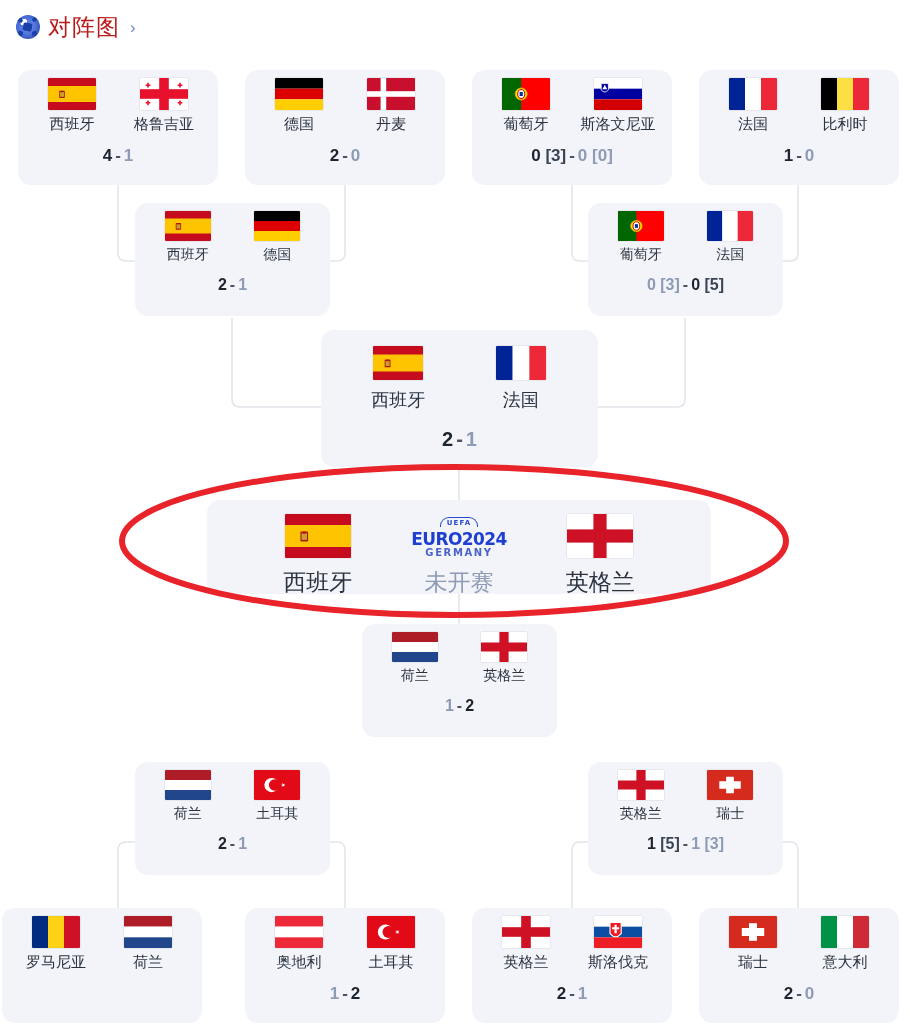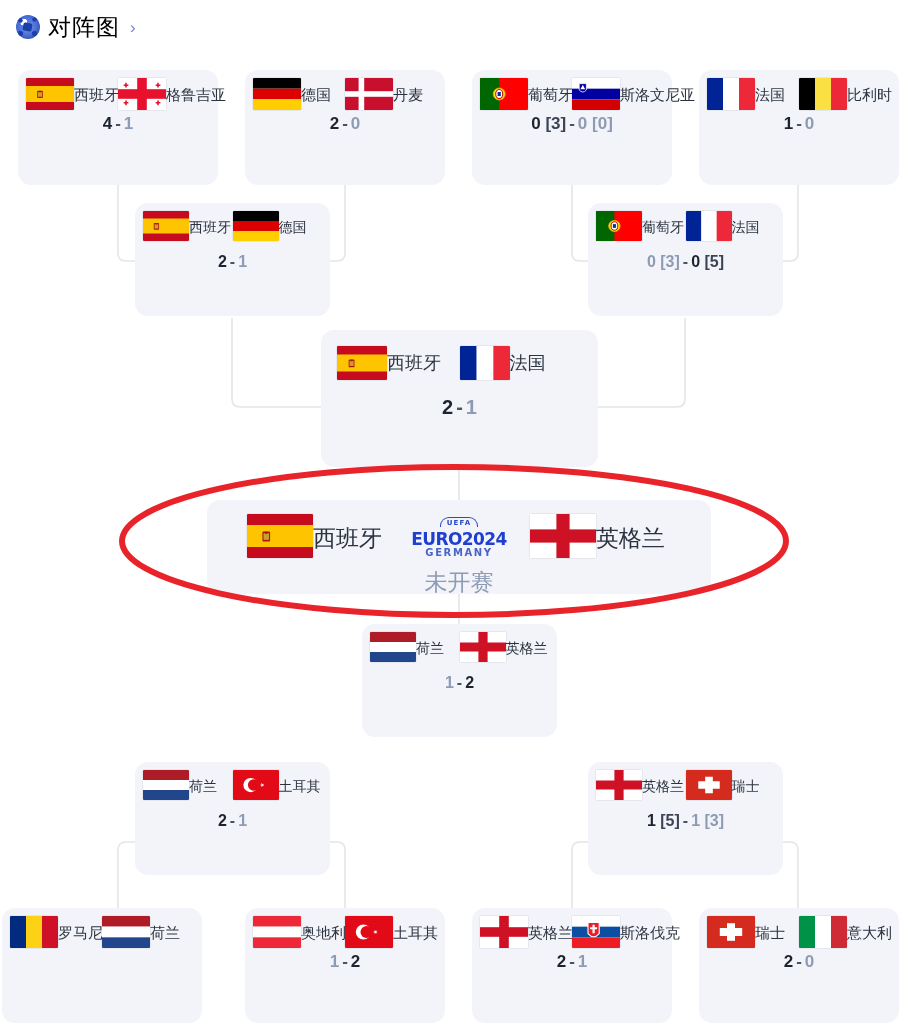--- a/index.html
+++ b/index.html
@@ -27,21 +27,21 @@
   }
   #header .ball .pent{
     position:absolute;background:#1b3fa8;
   }
   #header .ball .p0{width:9px;height:8px;left:7px;top:8px;border-radius:2px;transform:rotate(12deg);}
   #header .ball .p1{width:6px;height:4px;left:1px;top:3px;border-radius:2px;transform:rotate(40deg);}
   #header .ball .p2{width:6px;height:4px;left:16px;top:2px;border-radius:2px;transform:rotate(-35deg);}
   #header .ball .p3{width:5px;height:5px;left:2px;top:16px;border-radius:2px;transform:rotate(20deg);}
   #header .ball .p4{width:5px;height:5px;left:16px;top:16px;border-radius:2px;transform:rotate(-20deg);}
   #header .title{
-    font-size:23px;color:#000000;letter-spacing:1px;line-height:1;
+    font-size:23px;color:#b91c1c;letter-spacing:1px;line-height:1;
     font-family:"DejaVu Sans","Liberation Sans",sans-serif;
   }
   #header .chev{
     font-size:17px;color:#6f87cf;line-height:1;margin-left:2px;
   }
 
   
   #bracket{position:absolute;left:0;top:0;width:910px;height:1025px;}
   #lines{position:absolute;left:0;top:0;width:910px;height:1025px;pointer-events:none;}
 
@@ -49,21 +49,21 @@
     position:absolute;
     background:#f3f4f9;
     border-radius:13px;
     box-sizing:border-box;
   }
   .match .teams{
     display:flex;align-items:flex-start;justify-content:space-around;
     position:relative;
   }
   .team{
-    display:flex;flex-direction:row;align-items:center;
+    display:flex;flex-direction:column;align-items:center;
     width:50%;
   }
   .flag{
     display:block;border-radius:1px;overflow:hidden;
     box-shadow:0 0 0 .5px rgba(0,0,0,.10);
     background:#fff;
   }
   .tname{
     color:#2b3340;white-space:nowrap;
   }
@@ -74,21 +74,21 @@
   .score .lose{color:#8d9bb4;font-weight:bold;}
   .score .pen{color:#8d9bb4;font-weight:bold;}
   .score .penw{color:#3a4455;font-weight:bold;}
   .score .dash{color:#4a5263;font-weight:bold;padding:0 3px;}
 
   
   .m-small{width:200px;height:115px;}
   .m-small .teams{padding:6px 8px 0;}
   .m-small .flag-box{height:34px;display:flex;align-items:flex-end;justify-content:center;}
   .m-small .tname{font-size:15px;margin-top:5px;}
-  .m-small .score{font-size:17px;margin-top:4px;}
+  .m-small .score{font-size:17px;margin-top:12px;}
 
   .m-mid{width:195px;height:113px;}
   .m-mid .teams{padding:6px 8px 0;}
   .m-mid .flag-box{height:32px;display:flex;align-items:flex-end;justify-content:center;}
   .m-mid .tname{font-size:14px;margin-top:5px;}
   .m-mid .score{font-size:16px;margin-top:12px;}
 
   .m-large{width:277px;height:137px;}
   .m-large .teams{padding:8px 16px 0;}
   .m-large .flag-box{height:42px;display:flex;align-items:flex-end;justify-content:center;}

